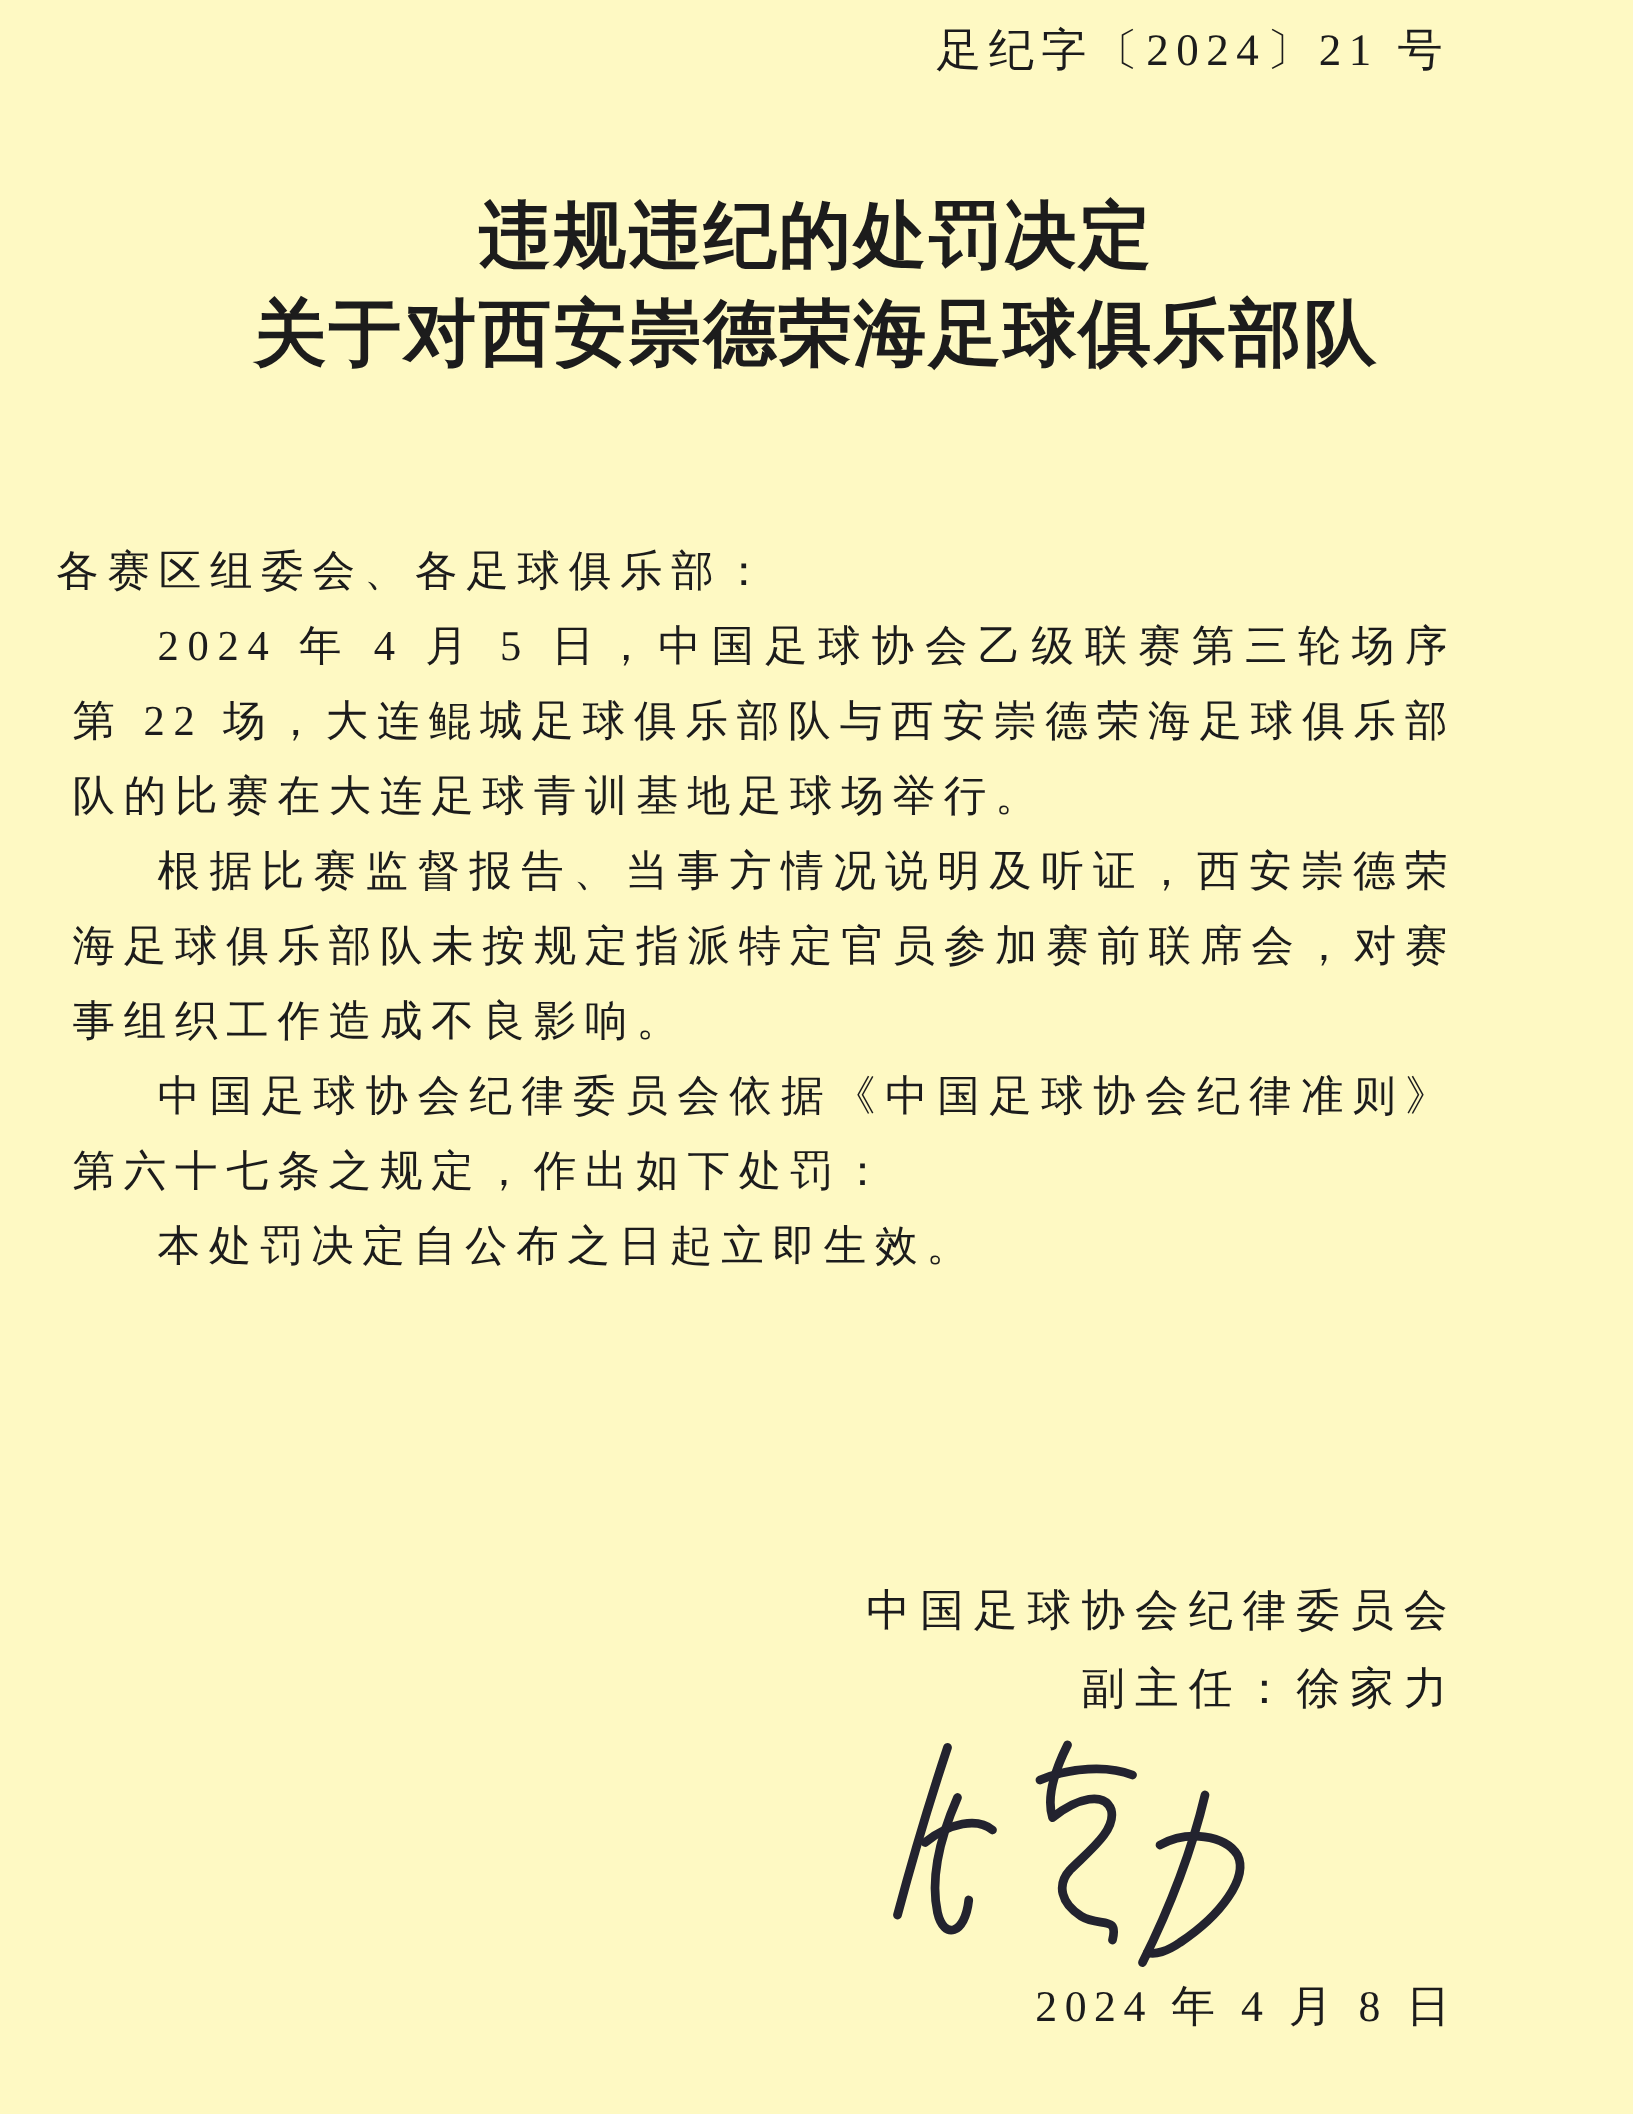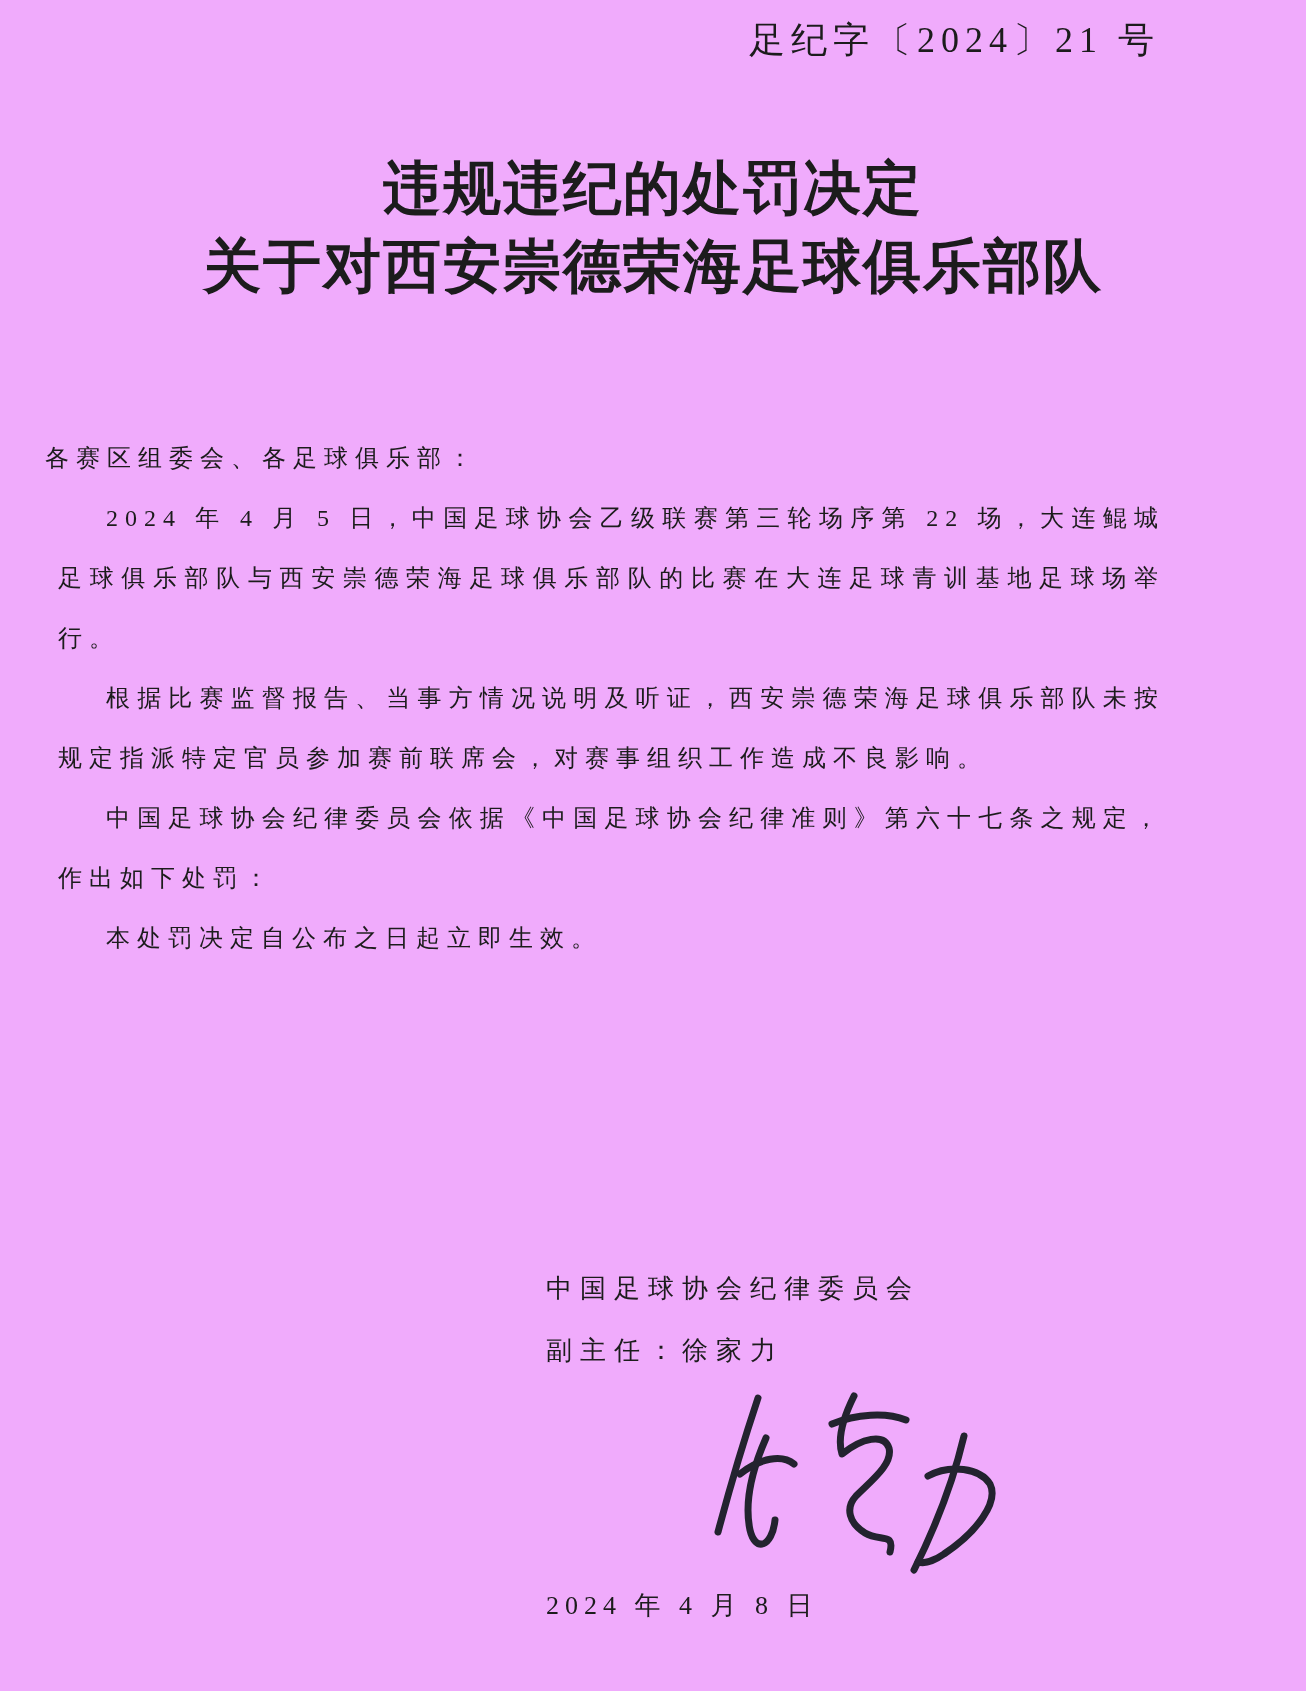--- a/index.html
+++ b/index.html
@@ -2,21 +2,21 @@
 <html><head>
 <meta charset="utf-8">
 <style>
   * { box-sizing: border-box; }
   html, body { margin: 0; padding: 0; background: #ffffff; }
   .page {
     position: relative;
     width: 1306px;
     height: 1691px;
     margin: 0 auto;
-    background: #f0abfc;
+    background: #fef9c3;
     color: #1c1c1c;
     font-family: "Liberation Serif", "DejaVu Serif", serif;
     overflow: hidden;
   }
   .doc-number {
     position: absolute;
     top: 16px;
     right: 146px;
     font-size: 36px;
     letter-spacing: 6px;
@@ -33,35 +33,35 @@
     font-weight: bold;
     line-height: 78px;
     letter-spacing: 2px;
   }
   .title .title-line { display: block; }
   .body-text {
     position: absolute;
     top: 428px;
     left: 45px;
     width: 1120px;
-    font-size: 24px;
+    font-size: 34px;
     line-height: 60px;
     letter-spacing: 7px;
     text-align: justify;
     text-justify: inter-character;
   }
   .body-text p { margin: 0; }
   .body-text p.para { text-indent: 2em; margin-left: 13px; }
   .signature-block {
     position: absolute;
     top: 1258px;
     left: 546px;
     width: 620px;
-    text-align: left;
-    font-size: 26px;
+    text-align: right;
+    font-size: 35px;
     letter-spacing: 8px;
   }
   .sig-org   { line-height: 62px; white-space: nowrap; }
   .sig-title { line-height: 62px; white-space: nowrap; }
   .sig-image { height: 180px; margin-top: 6px; position: relative; }
   .sig-image svg { position: absolute; left: 150px; top: -8px; }
   .sig-date  { line-height: 60px; margin-top: 8px; white-space: nowrap; letter-spacing: 6px; }
 </style>
 </head>
 <body>

